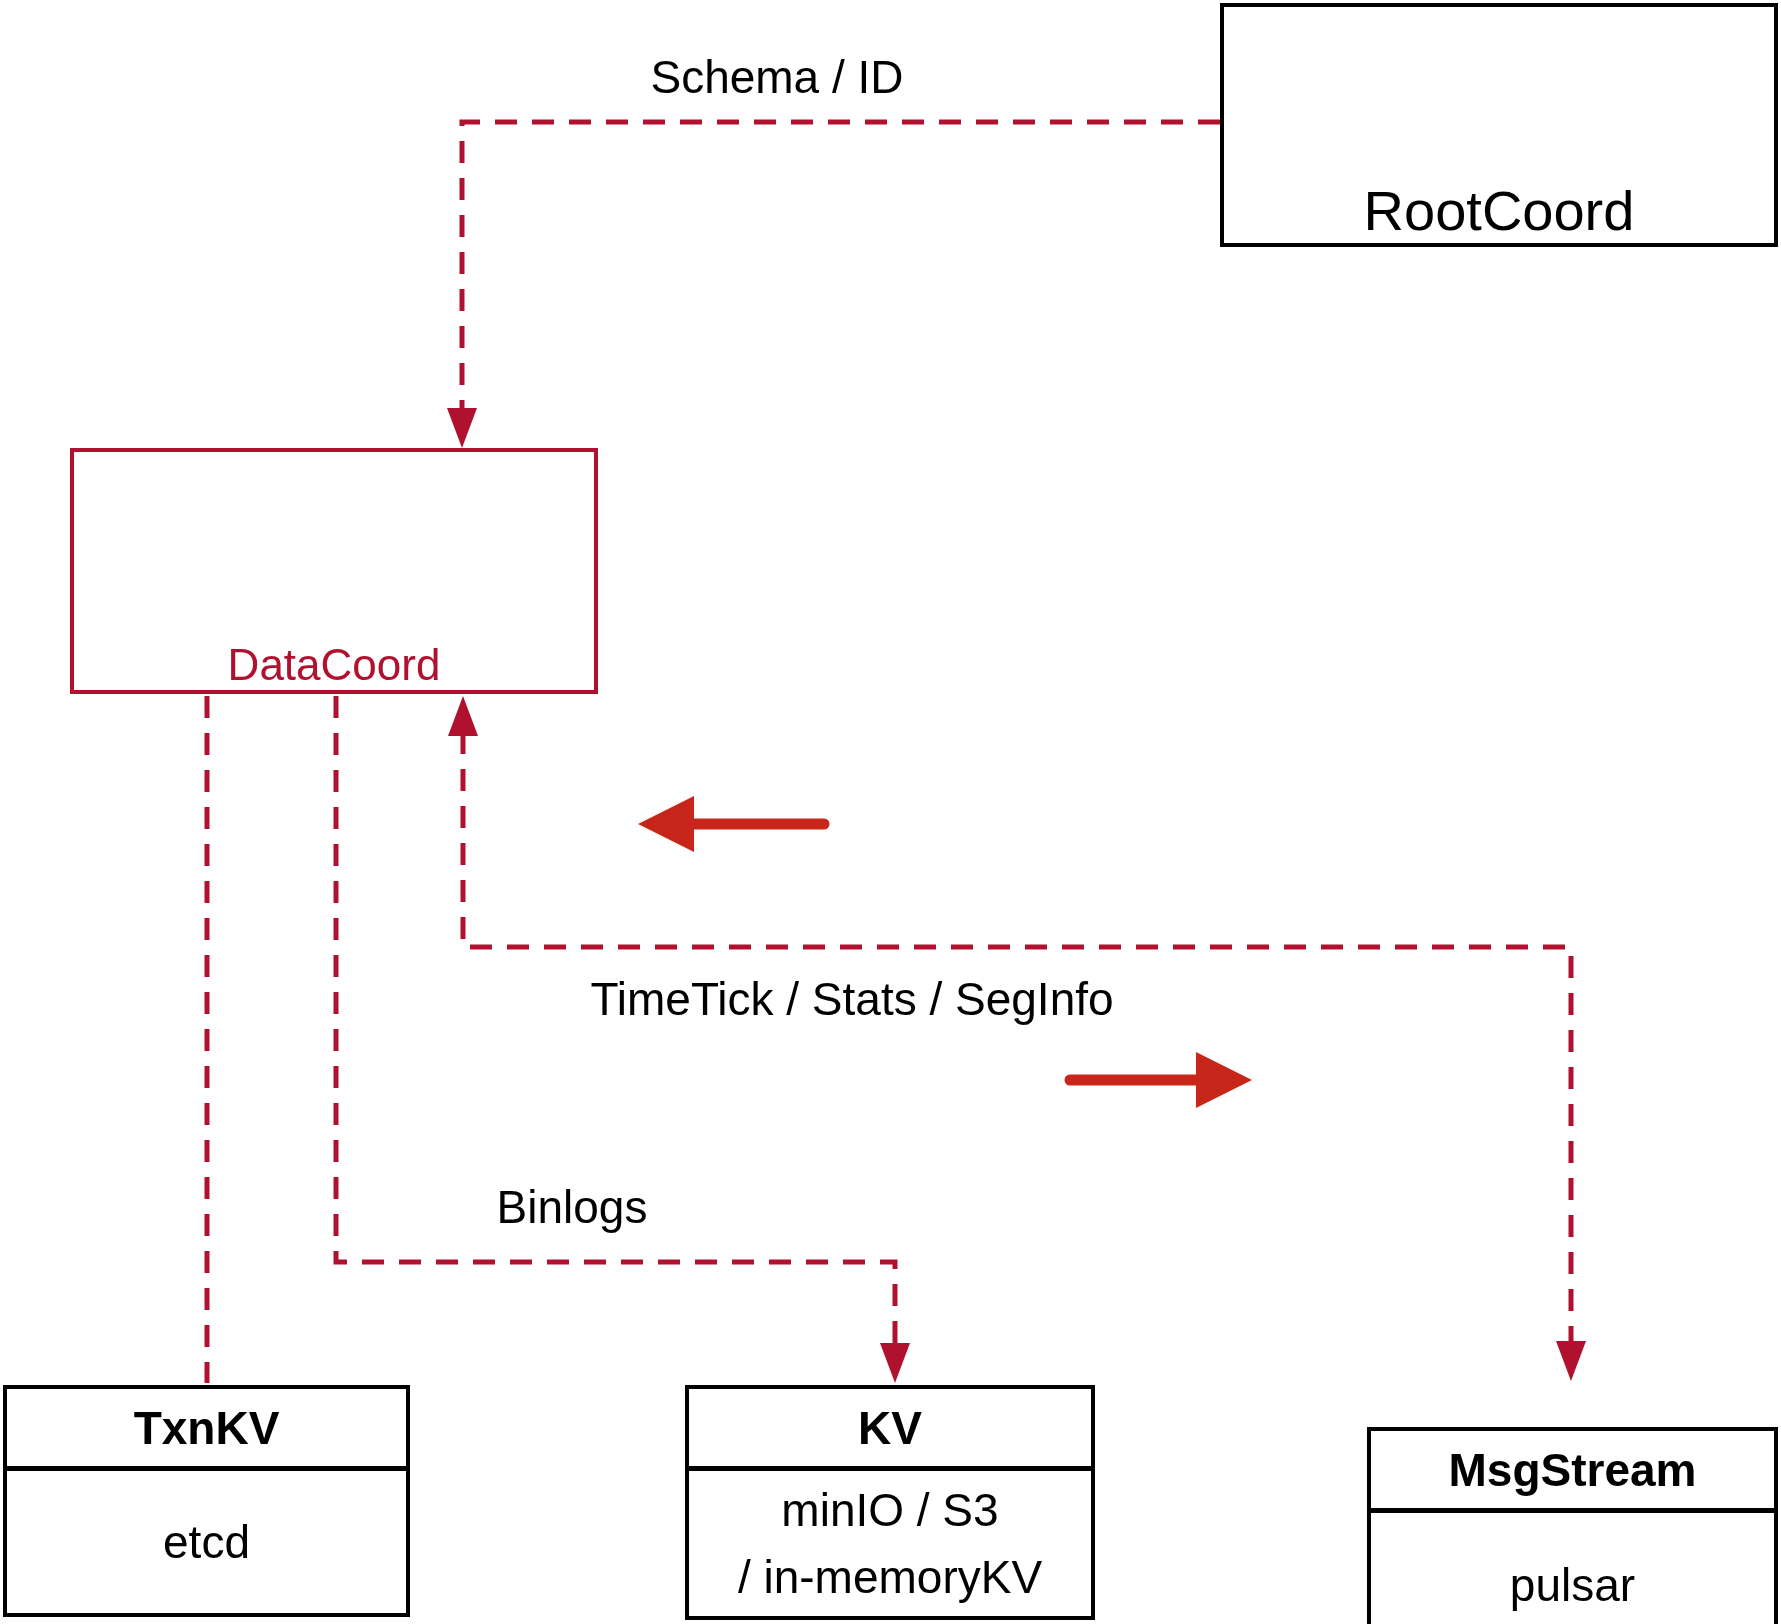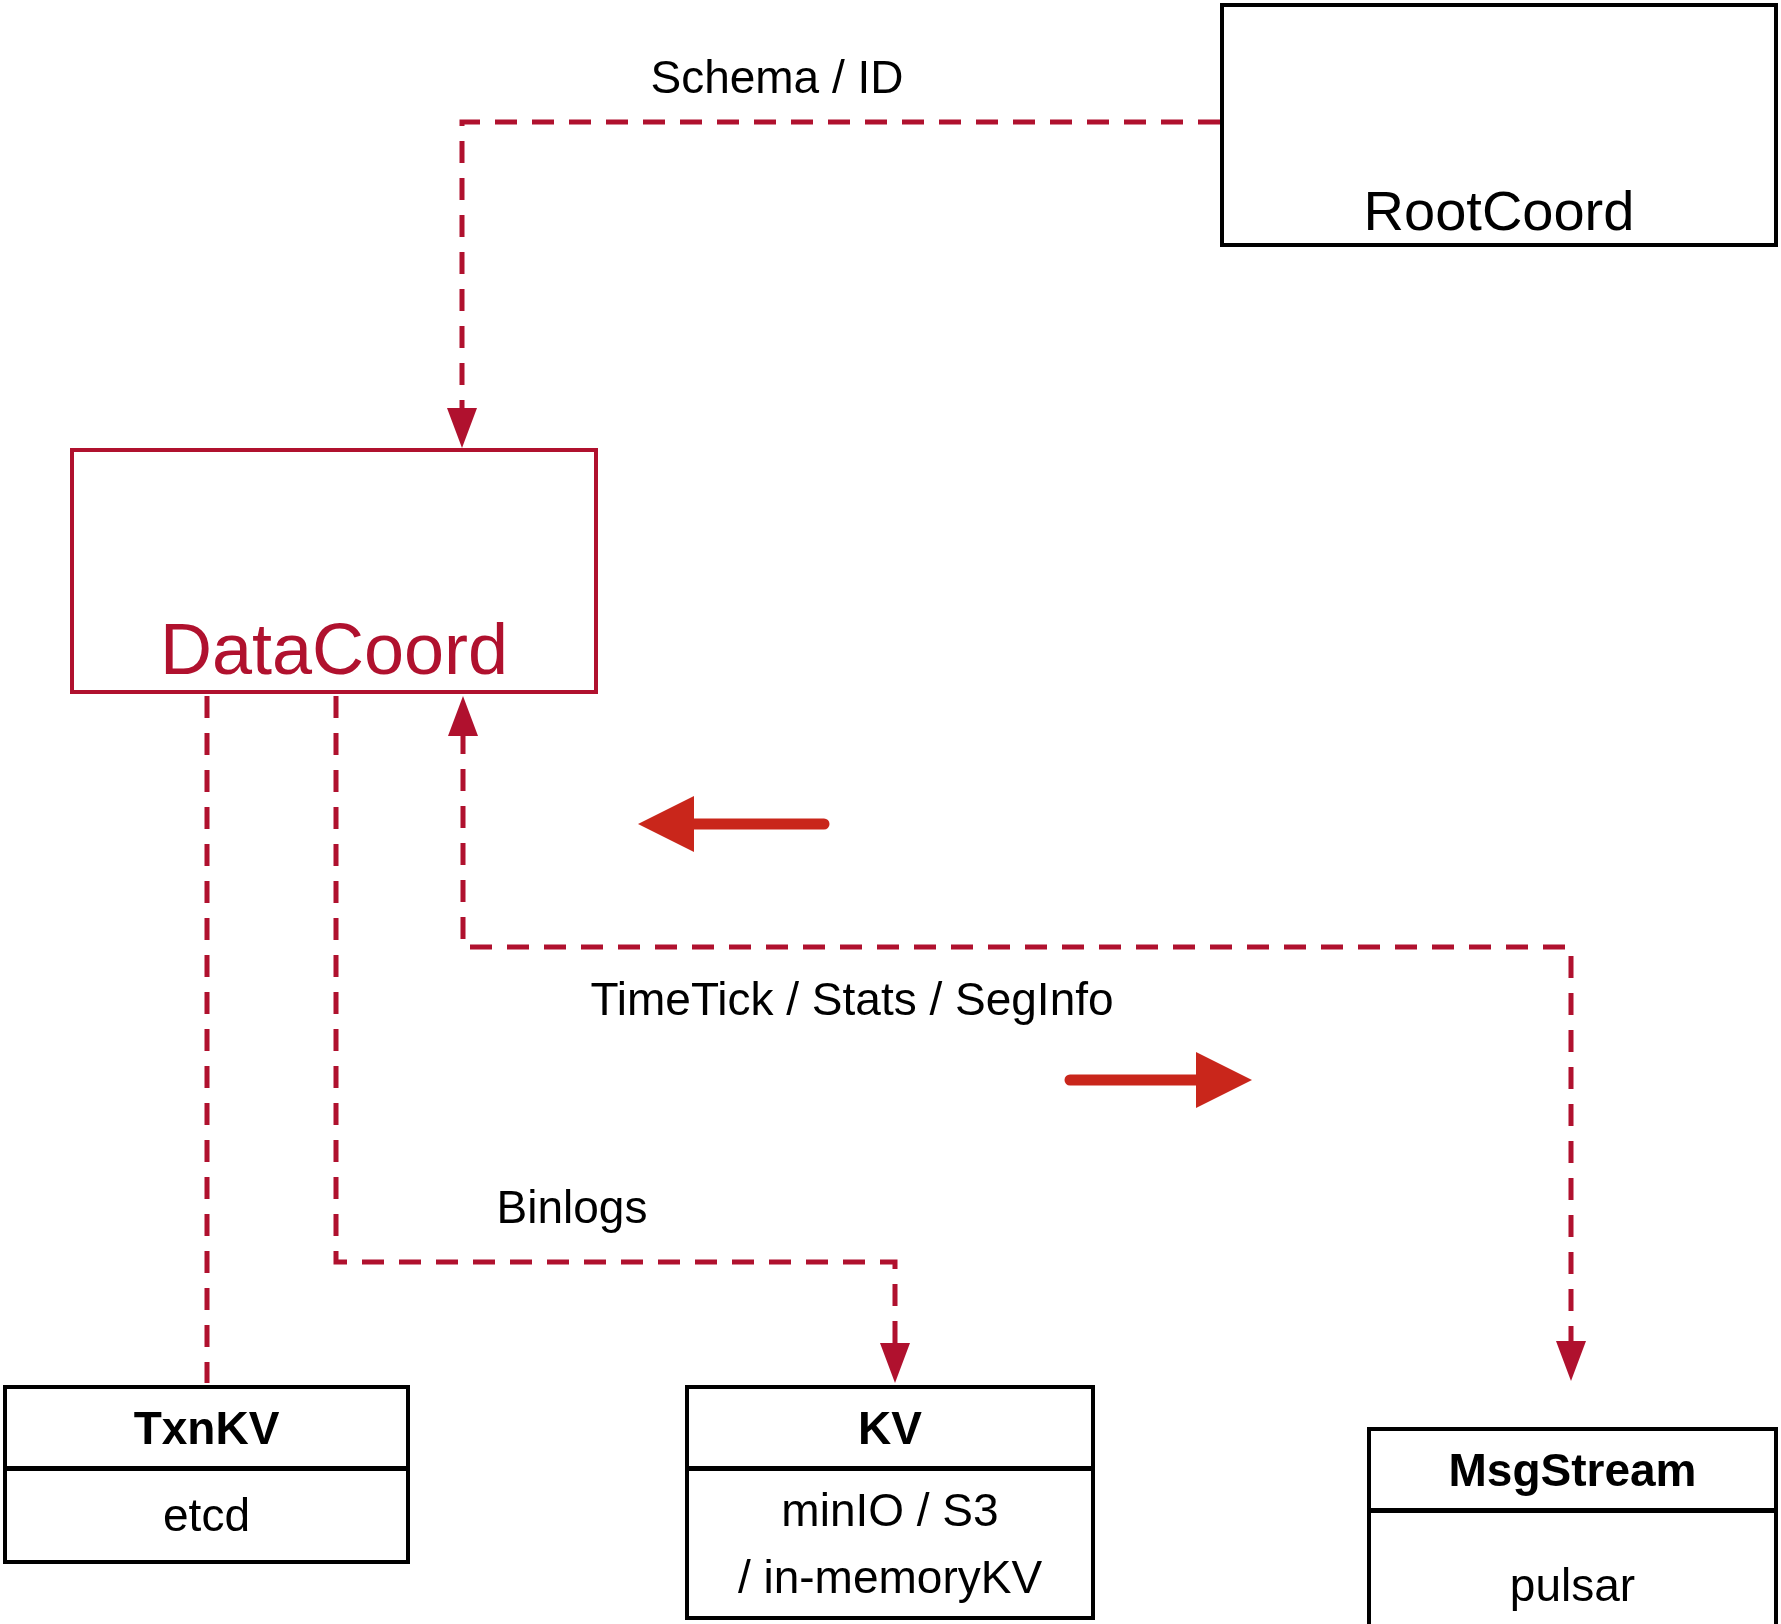--- a/index.html
+++ b/index.html
@@ -24,21 +24,21 @@
   .solid-shaft{stroke:var(--arrow);stroke-width:11;stroke-linecap:round;fill:none;}
   .solid-head{fill:var(--arrow);stroke:none;}
 
   .node{
     position:absolute;
     background:var(--bg);
     display:flex;align-items:flex-end;justify-content:center;
     color:var(--text);
   }
   .node.simple{border:4px solid var(--border);font-size:56px;}
-  .node.red{border:4px solid var(--connector);color:var(--connector);font-size:72px;}
+  .node.red{border:4px solid var(--connector);color:var(--connector);font-size:44px;}
 
   .record{
     position:absolute;
     border:4px solid var(--border);
     background:var(--bg);
     display:flex;flex-direction:column;
     color:var(--text);
   }
   .record .hdr{
     height:82px;flex:0 0 82px;
@@ -56,21 +56,21 @@
   .edge-label{
     position:absolute;
     transform:translateX(-50%);
     white-space:nowrap;
     font-size:46px;color:var(--text);
   }
 
   
   #rootcoord{left:1220px;top:3px;width:558px;height:244px;}
   #datacoord{left:70px;top:448px;width:528px;height:246px;}
-  #txnkv{left:3px;top:1385px;width:407px;height:179px;}
+  #txnkv{left:3px;top:1385px;width:407px;height:232px;}
   #kv{left:685px;top:1385px;width:410px;height:235px;}
   #msgstream{left:1367px;top:1383px;width:411px;height:234px;margin-top:44px;}
 
   #lbl-schema{left:777px;top:50px;}
   #lbl-dd{left:852px;top:870px;}
   #lbl-timetick{left:852px;top:972px;}
   #lbl-binlogs{left:572px;top:1180px;}
 </style>
 </head>
 <body>

